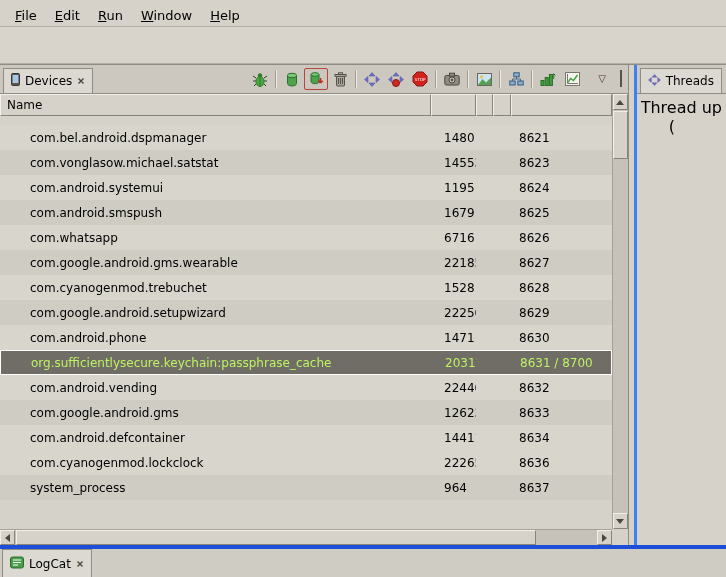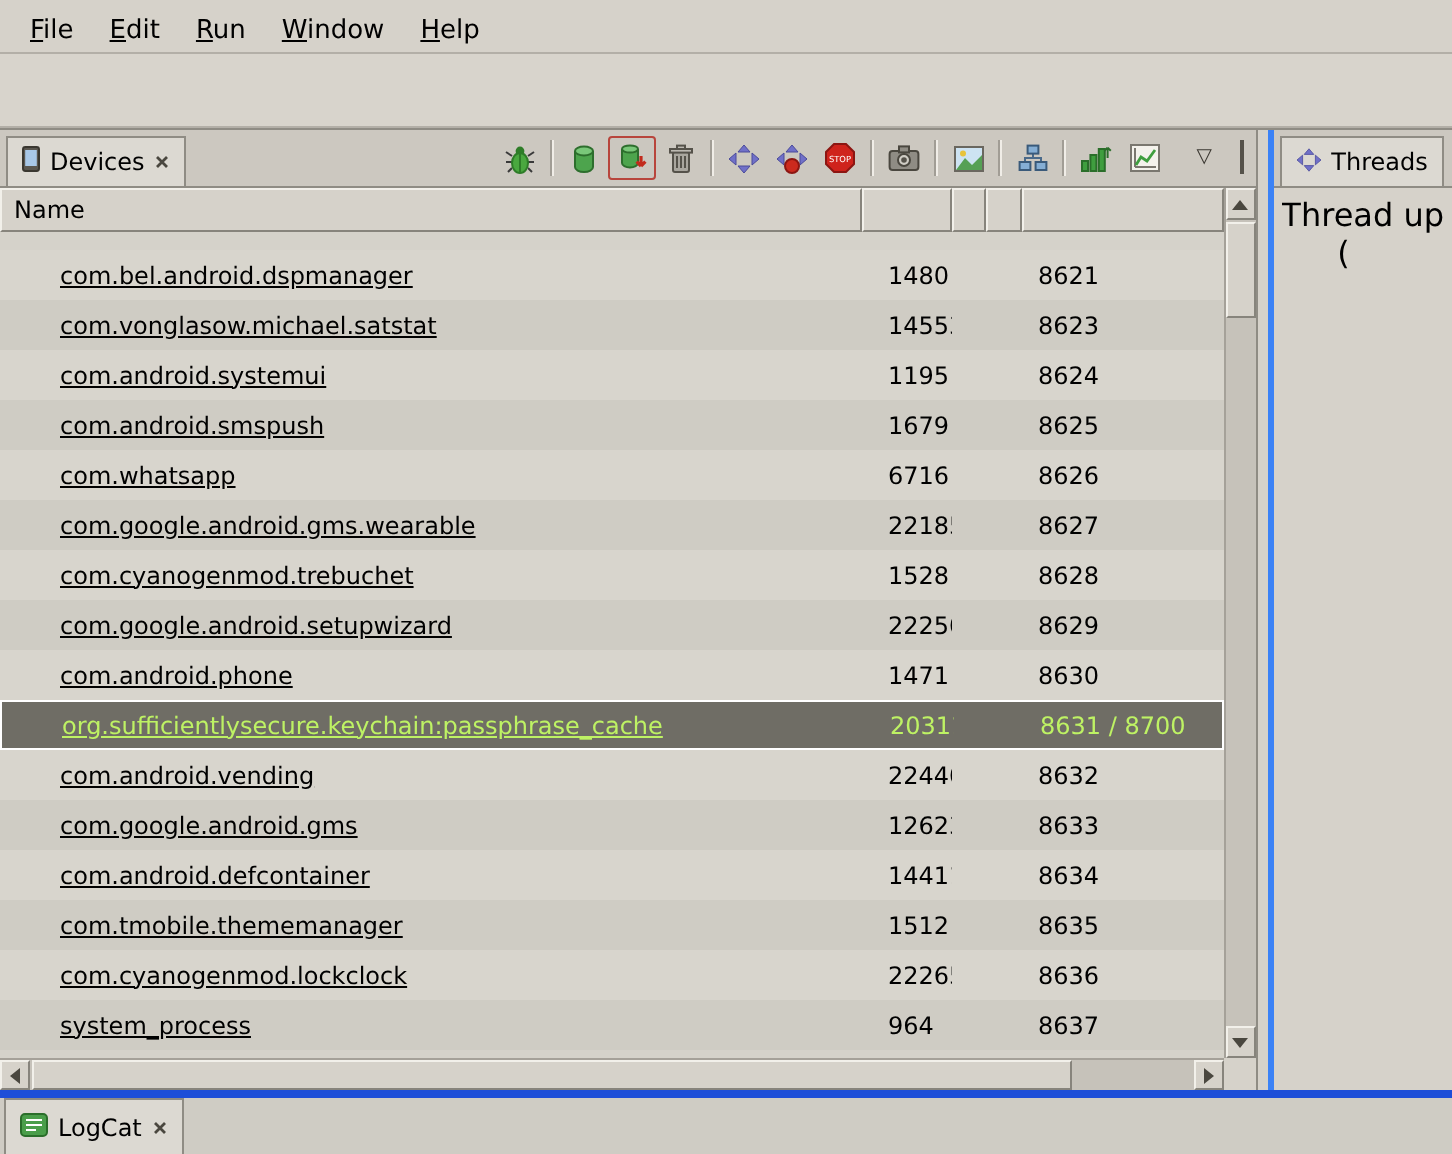--- a/index.html
+++ b/index.html
@@ -60,21 +60,21 @@
     border-top: 1px solid #f2f0ea; border-left: 1px solid #f2f0ea;
     border-right: 1px solid #87847c; border-bottom: 1px solid #87847c;
   }
   .th-name { width: 431px; } .th-c2 { width: 45px; } .th-c3 { width: 17px; } .th-c4 { width: 18px; } .th-c5 { flex: 1; }
 
   .tbody { position: absolute; top: 22px; left: 0; right: 16px; bottom: 16px; padding-top: 9px; overflow: hidden; background: #d5d2ca; }
   .row { height: 25px; display: flex; align-items: center; background: #d8d5cd; }
   .row.alt { background: #cfccc4; }
   .row.selected { background: #6f6d65; color: #bef264; border: 1px solid #ffffff; }
   .cell { white-space: nowrap; overflow: hidden; font-size: 12px; }
-  .cell.name { width: 431px; padding-left: 30px; text-decoration: underline; }
+  .cell.name { width: 431px; padding-left: 30px; }
   .cell.pid  { width: 45px; padding-left: 13px; }
   .cell.c3 { width: 17px; } .cell.c4 { width: 18px; }
   .cell.port { flex: 1; padding-left: 8px; }
 
   
   .vscroll { position: absolute; top: 0; right: 0; bottom: 16px; width: 16px; background: #c6c2ba; border-left: 1px solid #a5a199; }
   .hscroll { position: absolute; left: 0; right: 16px; bottom: 0; height: 16px; background: #c6c2ba; border-top: 1px solid #a5a199; }
   .corner { position: absolute; right: 0; bottom: 0; width: 16px; height: 16px; background: #d6d2ca; }
   .sb-btn {
     position: absolute; width: 15px; height: 16px; background: #d6d2ca;
@@ -346,27 +346,20 @@
     <span class="cell c3"></span>
     <span class="cell c4"></span>
     <span class="cell port">8633</span>
   </div>
             <div class="row">
     <span class="cell name">com.android.defcontainer</span>
     <span class="cell pid">14411</span>
     <span class="cell c3"></span>
     <span class="cell c4"></span>
     <span class="cell port">8634</span>
-  </div>
-            <div class="row alt">
-    <span class="cell name">com.tmobile.thememanager</span>
-    <span class="cell pid">1512</span>
-    <span class="cell c3"></span>
-    <span class="cell c4"></span>
-    <span class="cell port">8635</span>
   </div>
             <div class="row">
     <span class="cell name">com.cyanogenmod.lockclock</span>
     <span class="cell pid">22265</span>
     <span class="cell c3"></span>
     <span class="cell c4"></span>
     <span class="cell port">8636</span>
   </div>
             <div class="row alt">
     <span class="cell name">system_process</span>

